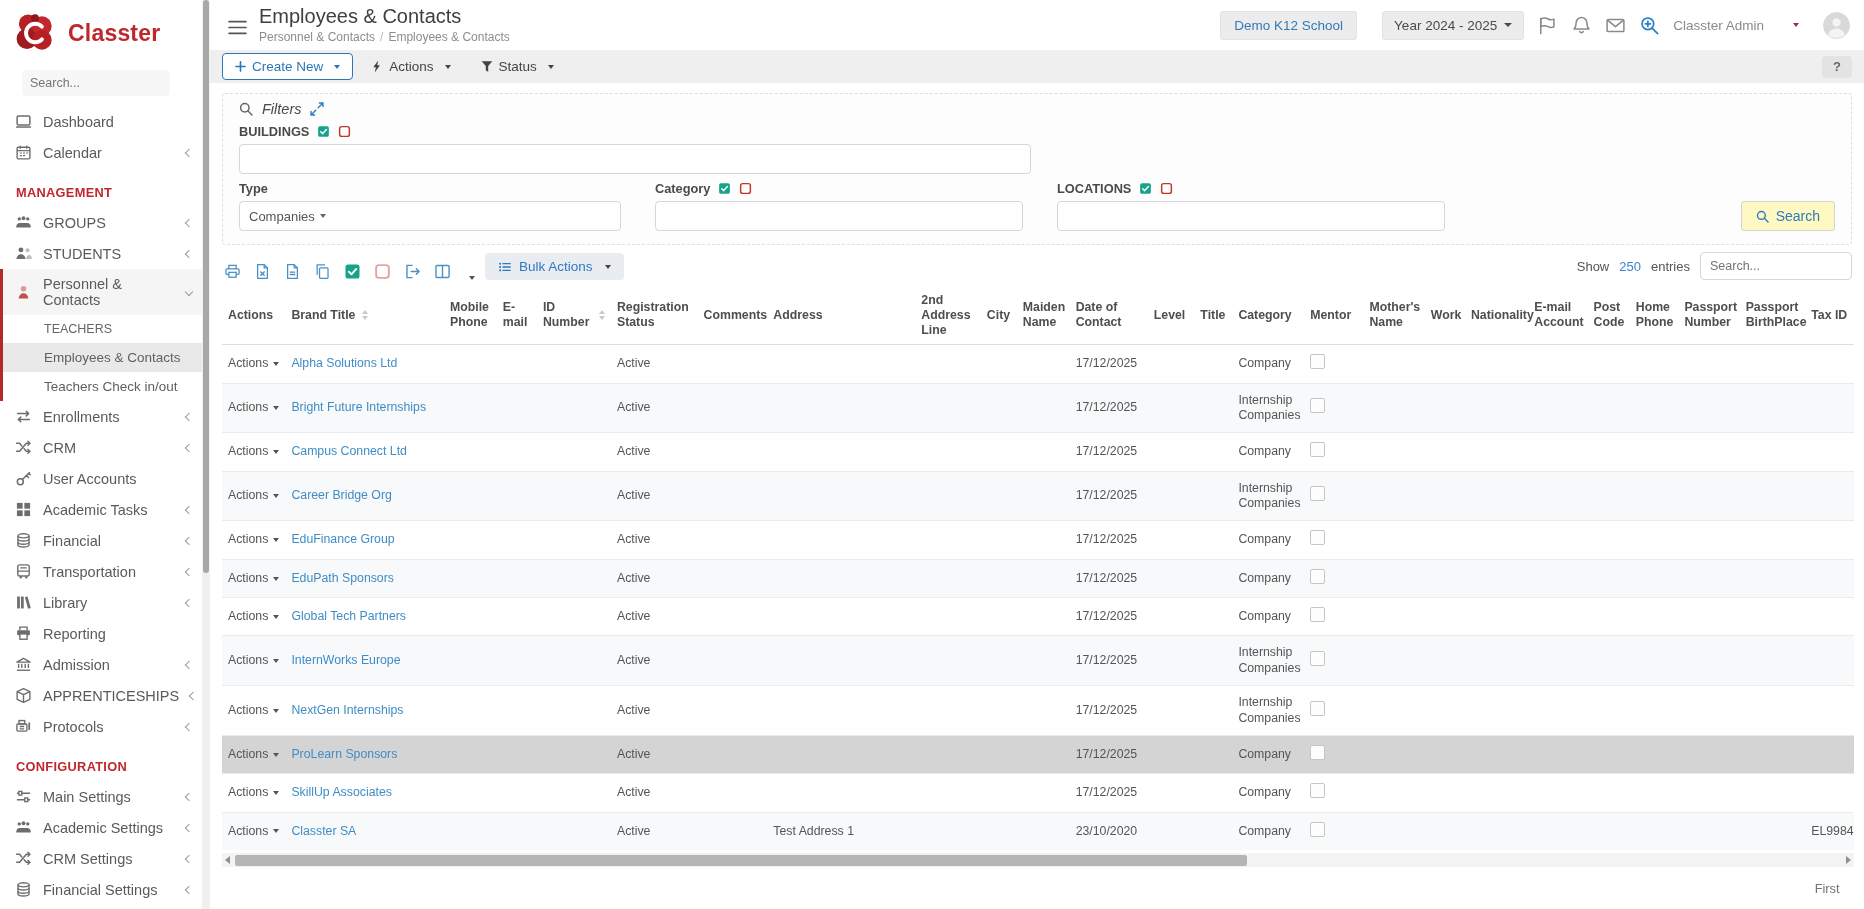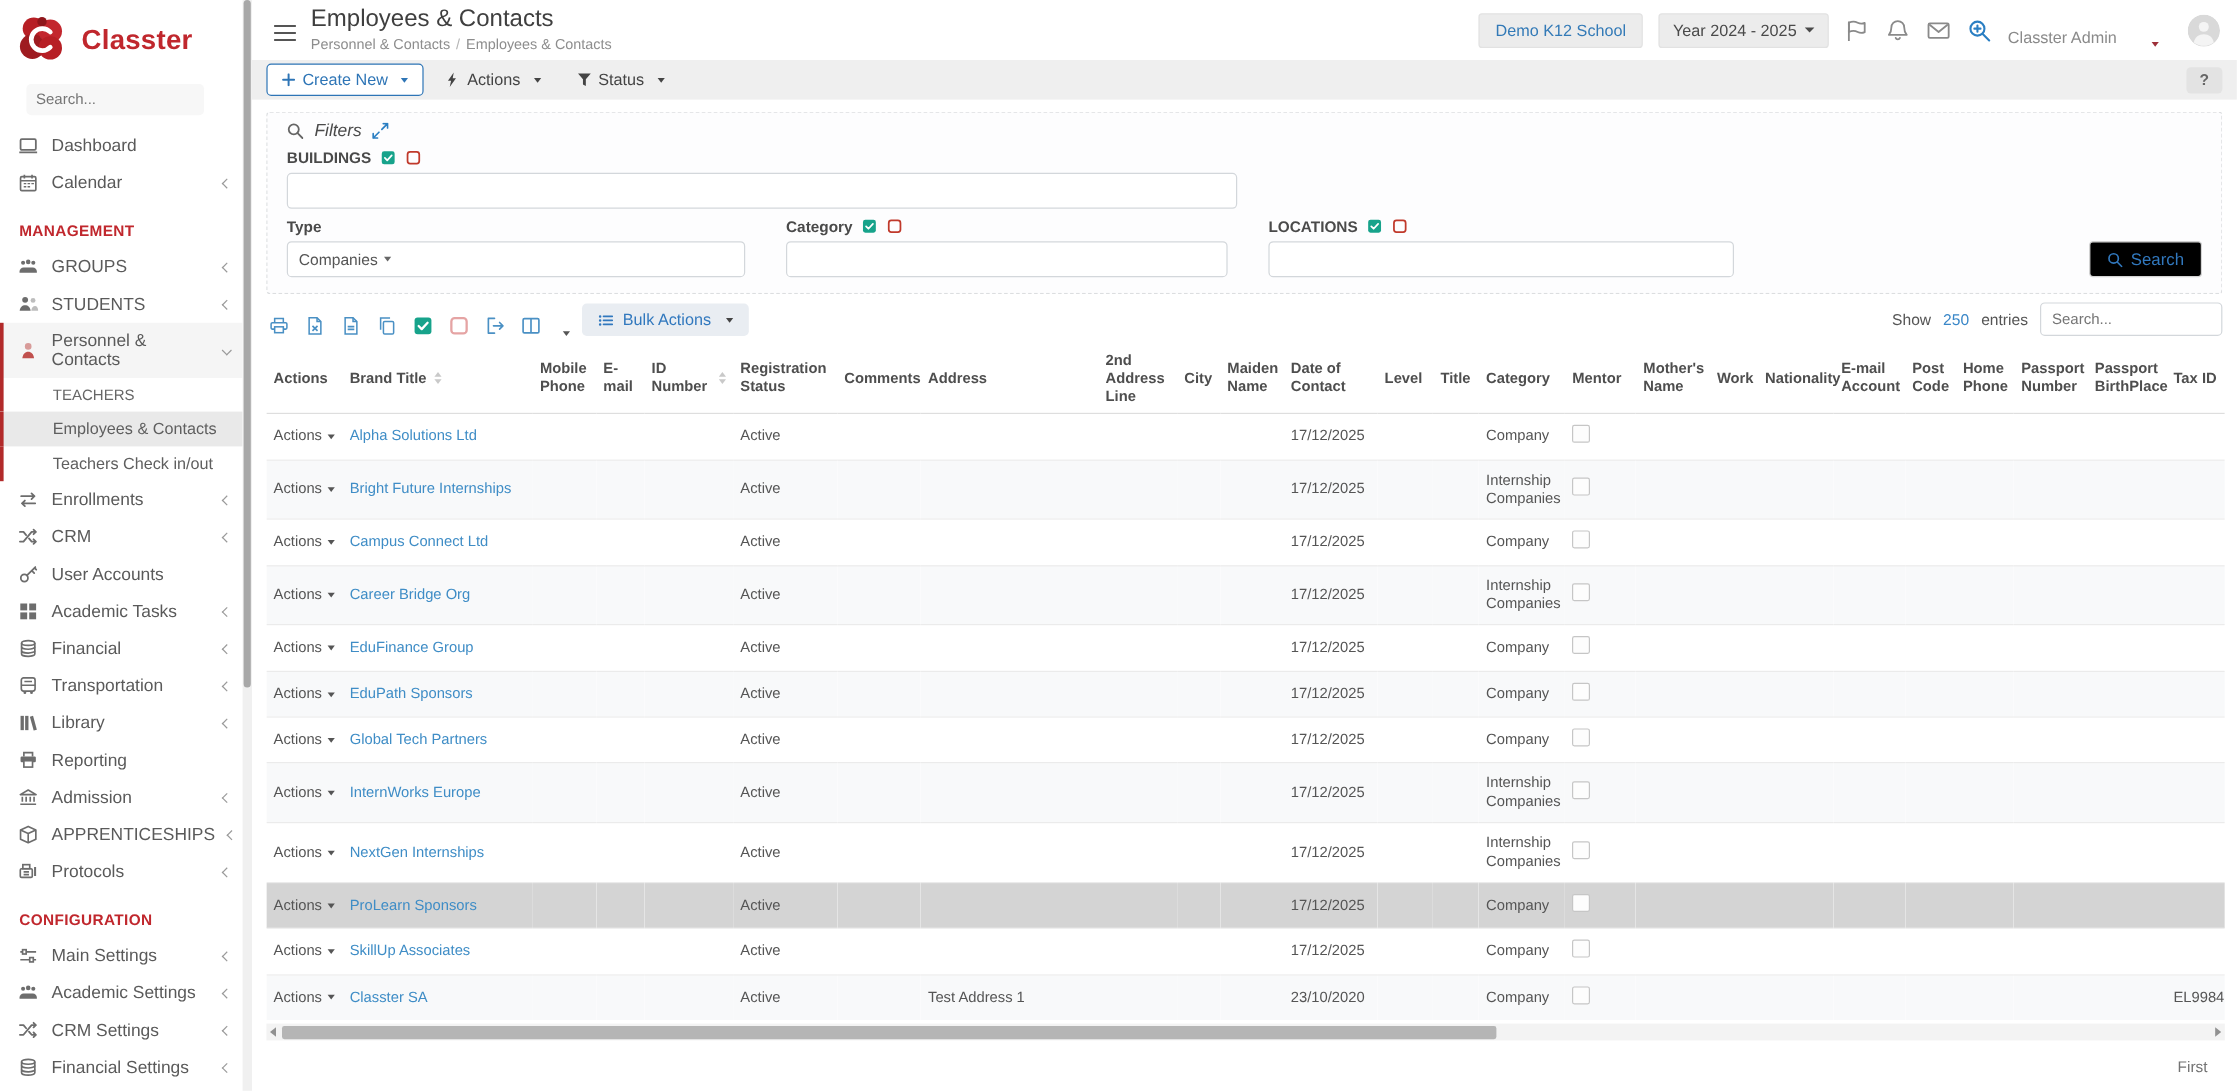--- a/index.html
+++ b/index.html
@@ -42,25 +42,25 @@
   .title-block { line-height:1.15; }
   .page-title { font-size:20px; color:#3f3f3f; }
   .breadcrumb { font-size:12px; color:#8d8d8d; margin-top:3px; }
   .breadcrumb .sep { margin:0 5px; color:#b5b5b5; }
   .breadcrumb span[data-bind] { cursor:pointer; }
 
   .header-right { margin-left:auto; display:flex; align-items:center; gap:13px;padding-left:47px; }
   .school-btn { background:#ececec; border:1px solid #e2e2e2; color:var(--accent-blue); font-size:13.5px;
      padding:6px 13px; border-radius:3px; cursor:pointer; }
   .year-btn { background:#ececec; border:1px solid #e2e2e2; color:#4a4a4a; font-size:13.5px;
-     padding:6px 11px; border-radius:3px; cursor:pointer; display:flex; align-items:center; }
+     padding:6px 11px; border-radius:3px; cursor:pointer; display:flex; align-items:center;margin-left:12px; }
   .hdr-ico { position:relative; width:21px; height:21px; color:#8a8a8a; cursor:pointer; }
   .hdr-ico svg { width:100%; height:100%; }
   .hdr-ico.blue { color:#2b7fc3; }
-  .user-chip { display:flex; align-items:flex-end; gap:24px; color:#8a8a8a; font-size:13.5px; cursor:pointer; }
+  .user-chip { display:flex; align-items:center; gap:24px; color:#8a8a8a; font-size:13.5px; cursor:pointer; }
   .user-chip .caret { color:#9e3039; }
   .avatar { width:27px; height:27px; border-radius:50%; overflow:hidden; flex:0 0 27px; }
   .avatar svg { width:100%; height:100%; display:block; }
 
   .action-strip { height:33px; background:#efefef; display:flex; align-items:center; padding:0 12px; gap:6px; }
   .btn-create { display:flex; align-items:center; gap:6px; background:#fff; border:1px solid #2e75b6;
      color:#2e75b6; font-size:13.5px; padding:5px 12px; border-radius:4px; cursor:pointer; }
   .btn-create .icon { width:11px; height:11px; } .btn-create .icon svg { width:100%; height:100%; display:block; }
   .strip-btn { display:flex; align-items:center; gap:6px; background:transparent; border:none; color:#444;
      font-size:13.5px; padding:5px 12px; cursor:pointer; font-family:inherit; }
@@ -79,21 +79,21 @@
   .f-label { display:flex; align-items:center; gap:8px; font-size:12.8px; font-weight:bold; color:#4a4a4a;
      margin-bottom:5px; }
   .mini-ico { width:13px; height:13px; display:inline-block; } .mini-ico svg { width:100%; height:100%; display:block; }
   .mini-ico.teal { color:var(--check-teal); } .mini-ico.red { color:var(--alert-red); }
   .f-input, .f-select { height:30px; border:1px solid #d3d7db; border-radius:4px; background:#fff;
      font-size:13px; color:#555; padding:0 9px; outline:none; font-family:inherit; }
   .f-select { display:flex; align-items:center; cursor:pointer; }
   .f-select .caret { margin-left:auto; color:#666; }
   .w-type { width:382px; } .w-cat { width:368px; } .w-loc { width:388px; } .w-bld { width:792px; }
   .search-btn { position:absolute; right:16px; bottom:13px; display:flex; align-items:center; gap:7px;
-     background:#000000; border:1px solid #d4d4d4; color:#3178be; font-size:14px; padding:6px 14px;
+     background:#fef9c3; border:1px solid #d4d4d4; color:#3178be; font-size:14px; padding:6px 14px;
      border-radius:3px; cursor:pointer; }
   .search-btn .icon { width:13px; height:13px; } .search-btn .icon svg { width:100%; height:100%; display:block; }
 
   
   .controls-row { display:flex; align-items:flex-end; margin:7px 12px 6px 14px; }
   .tool-ico { width:17px; height:17px; color:var(--icon-blue); margin-right:13px; cursor:pointer; }
   .tool-ico svg { width:100%; height:100%; display:block; }
   .tool-ico.teal { color:var(--check-teal); } .tool-ico.pink { color:#e5a4a4; }
   .cols-caret { color:#555; margin:0 10px 0 -8px; cursor:pointer; }
   .bulk-btn { display:flex; align-items:center; gap:7px; background:#e9edf2; border:none; color:#3178be;

